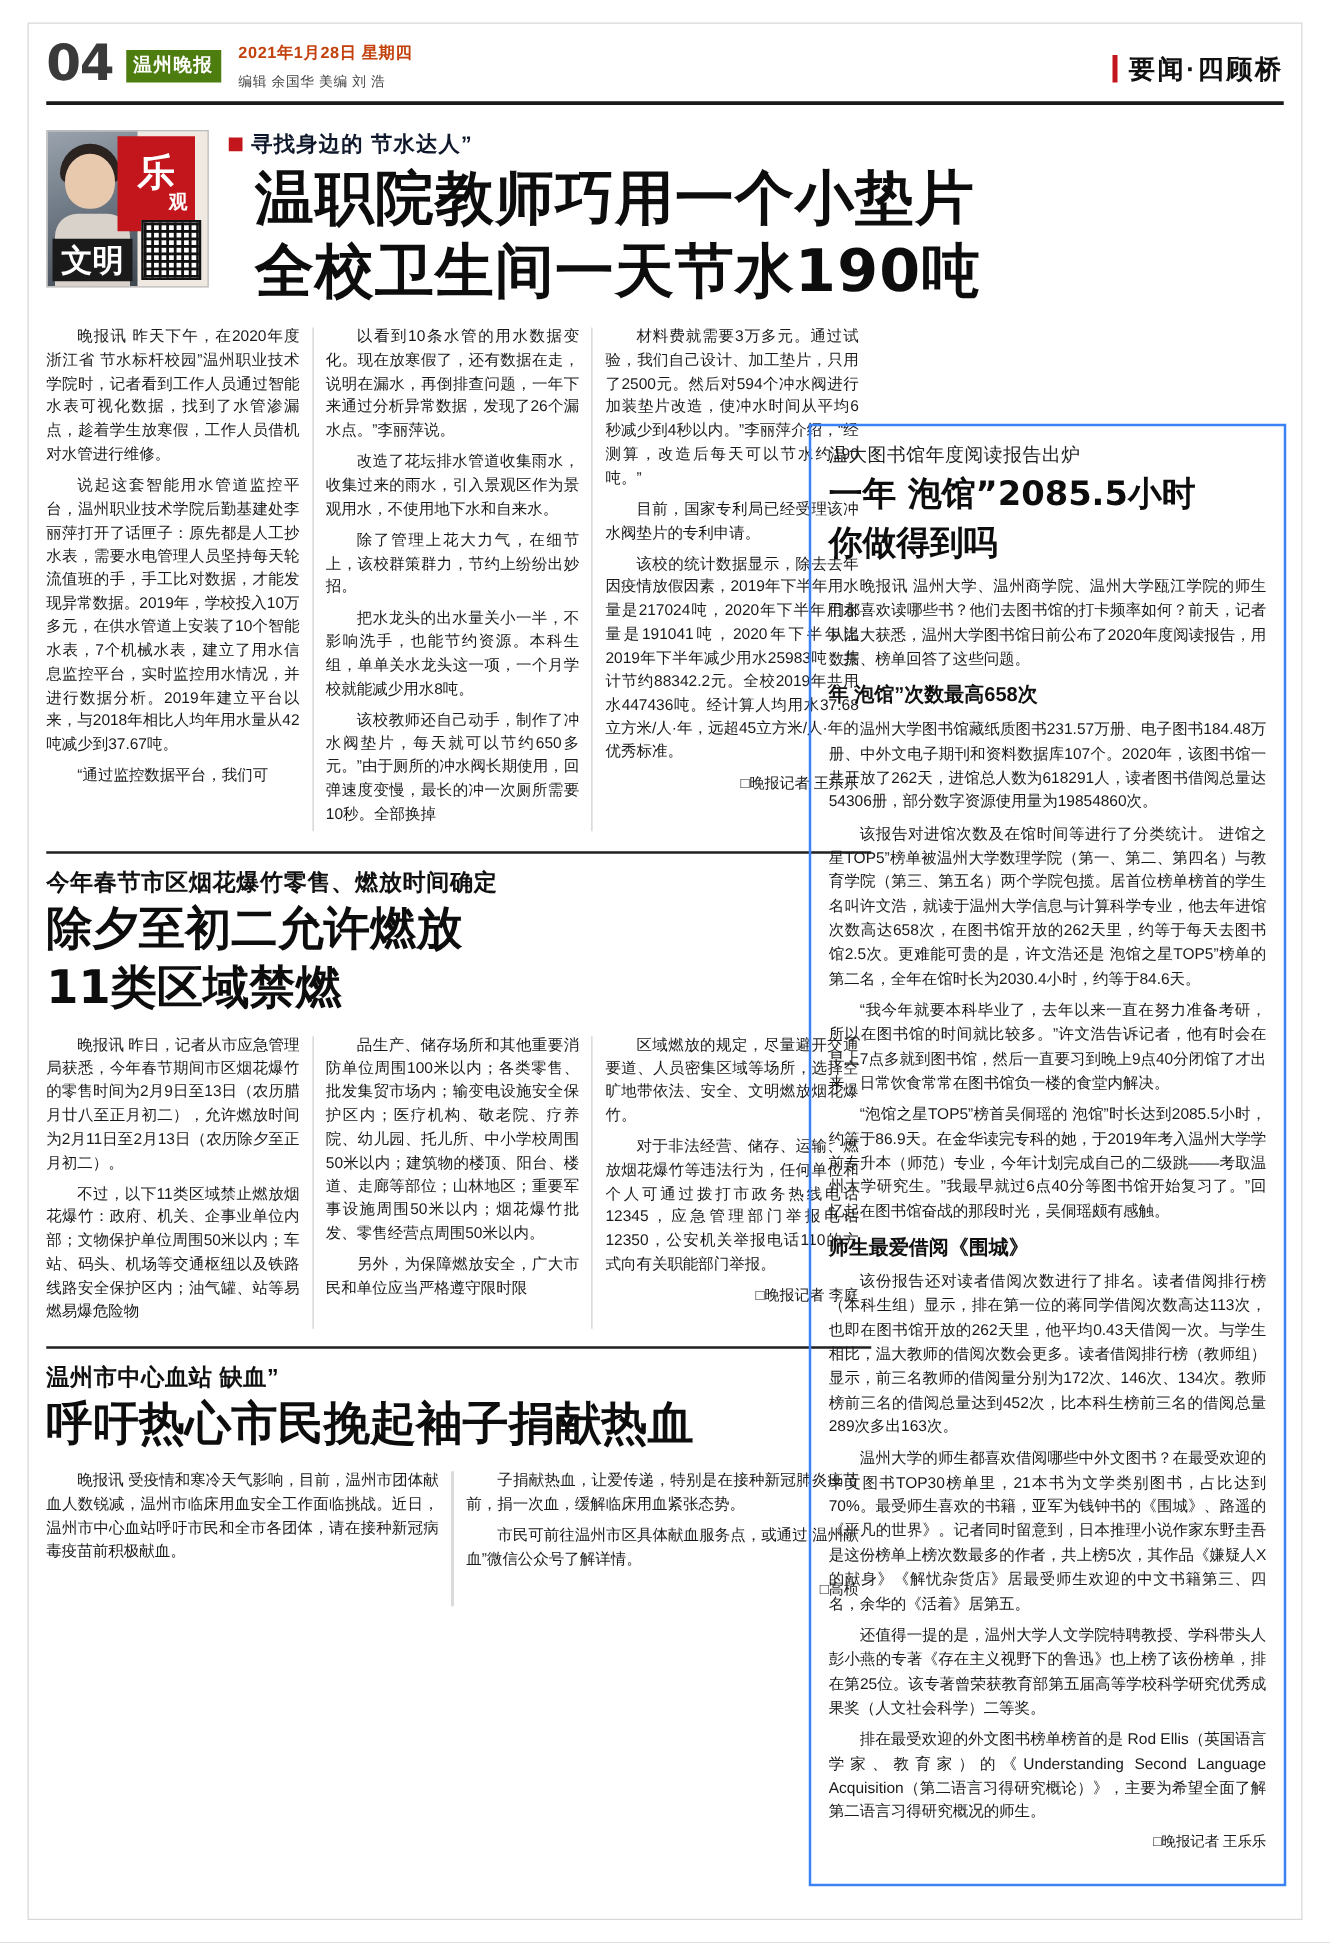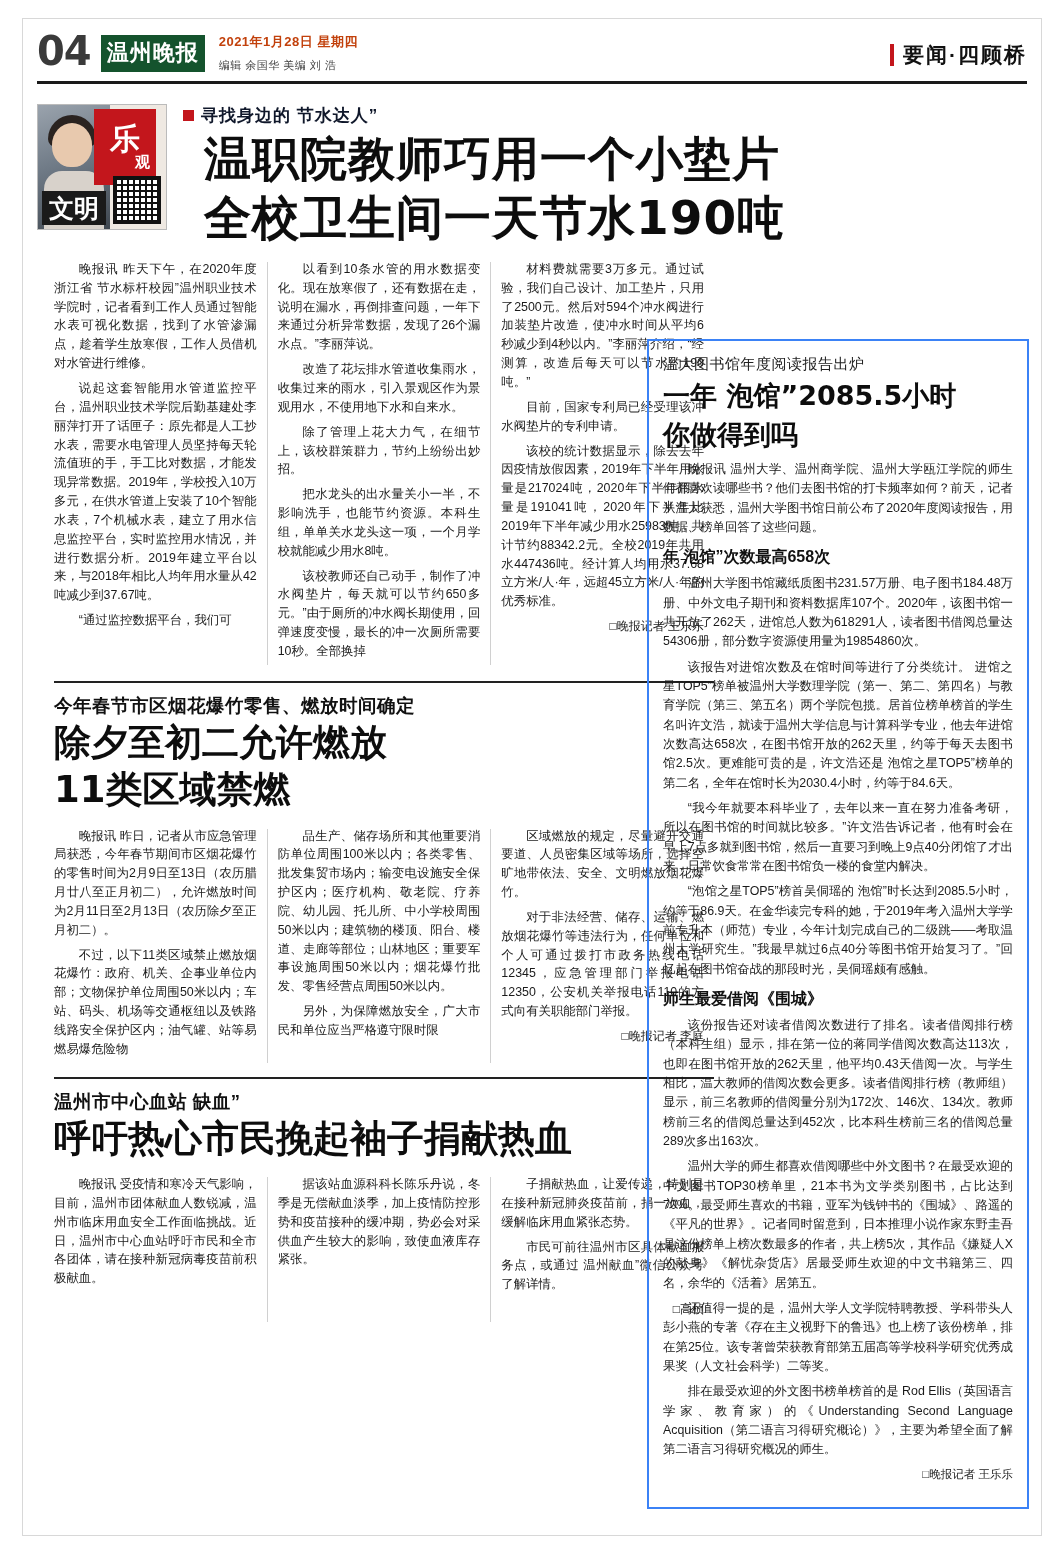--- a/index.html
+++ b/index.html
@@ -6,21 +6,21 @@
   body{font-family:"Liberation Sans","DejaVu Sans",sans-serif;}
   .page{width:1064px;height:1554px;background:#fff;position:relative;overflow:hidden;
         box-sizing:border-box;padding:18px 22px;}
   .sheet{border:1px solid #d8d8d8;width:100%;height:100%;box-sizing:border-box;position:relative;
          padding:10px 14px;}
 
   
   .masthead{display:flex;align-items:center;border-bottom:3px solid #1a1a1a;padding-bottom:8px;}
   .pageno{font-size:40px;font-weight:bold;color:#3a3a3a;line-height:1;letter-spacing:-1px;
           font-family:"DejaVu Sans",sans-serif;margin-right:10px;}
-  .paper-logo{background:#14532d;color:#fff;font-size:22px;font-weight:bold;padding:3px 6px 4px 6px;
+  .paper-logo{background:#4d7c0f;color:#fff;font-size:15px;font-weight:bold;padding:3px 6px 4px 6px;
               letter-spacing:1px;margin-top:4px;}
   .mast-mid{margin-left:14px;margin-top:4px;}
   .mast-date{font-size:13px;color:#c2410c;letter-spacing:.5px;font-weight:bold;}
   .mast-editor{font-size:11px;color:#444;margin-top:7px;letter-spacing:.5px;}
   .mast-right{margin-left:auto;display:flex;align-items:center;margin-top:8px;}
   .mast-bar{width:4px;height:22px;background:#c3161c;margin-right:9px;}
   .mast-section{font-size:21px;font-weight:bold;color:#111;letter-spacing:2px;}
 
   
   .lead{display:flex;margin-top:20px;}
@@ -69,21 +69,21 @@
   .boxed{position:absolute;right:12px;top:320px;width:382px;height:1170px;border:2px solid #3b82f6;
          box-sizing:border-box;padding:14px 14px 10px 14px;overflow:hidden;}
   .boxed .b-kicker{font-size:15px;color:#222;letter-spacing:.5px;}
   .boxed .b-headline{font-size:27px;font-weight:bold;line-height:1.22;margin-top:6px;color:#0d0d0d;
                      font-family:"DejaVu Sans",sans-serif;}
   .boxed .b-body{font-size:12.4px;line-height:1.56;text-align:justify;margin-top:8px;color:#1a1a1a;}
   .boxed .b-body p{margin:0 0 6px 0;text-indent:2em;}
   .boxed h4{font-size:16px;font-weight:bold;margin:8px 0 4px 0;color:#111;}
   .boxed .b-byline{text-align:right;font-size:11.5px;margin-top:4px;}
 
-  .left-zone{width:660px;margin-left:17px;}
+  .left-zone{width:660px;}
   .bottom-hr{border-top:2px solid #222;margin:12px 0 10px 0;}
 </style>
 </head>
 <body>
 
 <div class="page">
 <div class="sheet">
 
   <div class="masthead">
     <div class="pageno">04</div>
@@ -178,23 +178,20 @@
     <div>
       <div class="sub-kicker">温州市中心血站 缺血”</div>
       <div class="sub-headline">呼吁热心市民挽起袖子捐献热血</div>
     </div>
 
     <div class="cols">
       <div class="col first">
         <p>晚报讯 受疫情和寒冷天气影响，目前，温州市团体献血人数锐减，温州市临床用血安全工作面临挑战。近日，温州市中心血站呼吁市民和全市各团体，请在接种新冠病毒疫苗前积极献血。</p>
       </div>
       <div class="vrule"></div>
-      <div class="col">
-        <p>据该站血源科科长陈乐丹说，冬季是无偿献血淡季，加上疫情防控形势和疫苗接种的缓冲期，势必会对采供血产生较大的影响，致使血液库存紧张。</p>
-      </div>
       <div class="vrule"></div>
       <div class="col">
         <p>子捐献热血，让爱传递，特别是在接种新冠肺炎疫苗前，捐一次血，缓解临床用血紧张态势。</p>
         <p>市民可前往温州市区具体献血服务点，或通过 温州献血”微信公众号了解详情。</p>
         <p class="byline">□高桢</p>
       </div>
     </div>
 
   </div>
 

